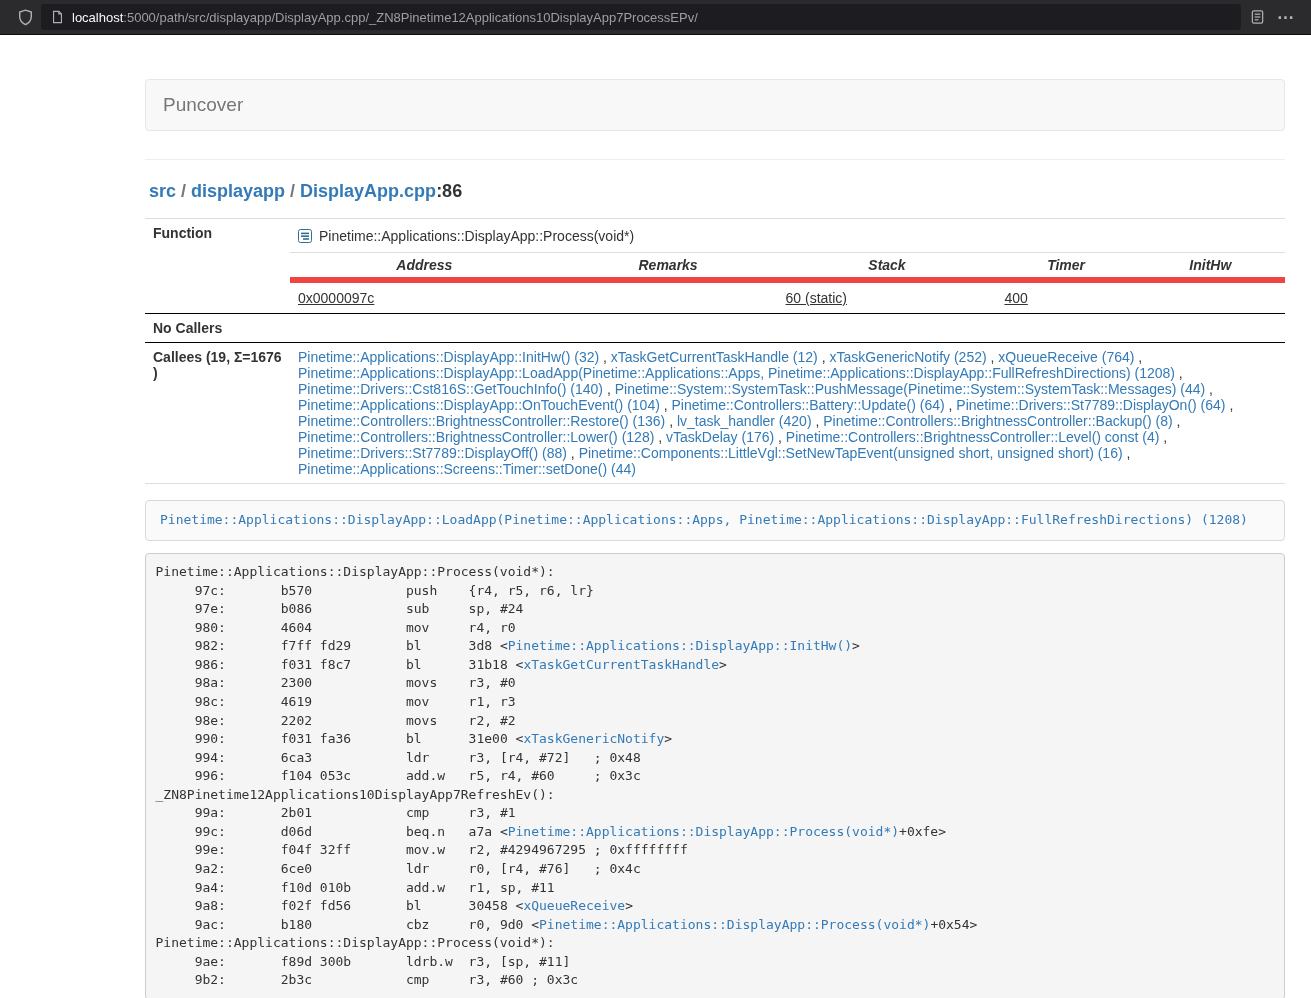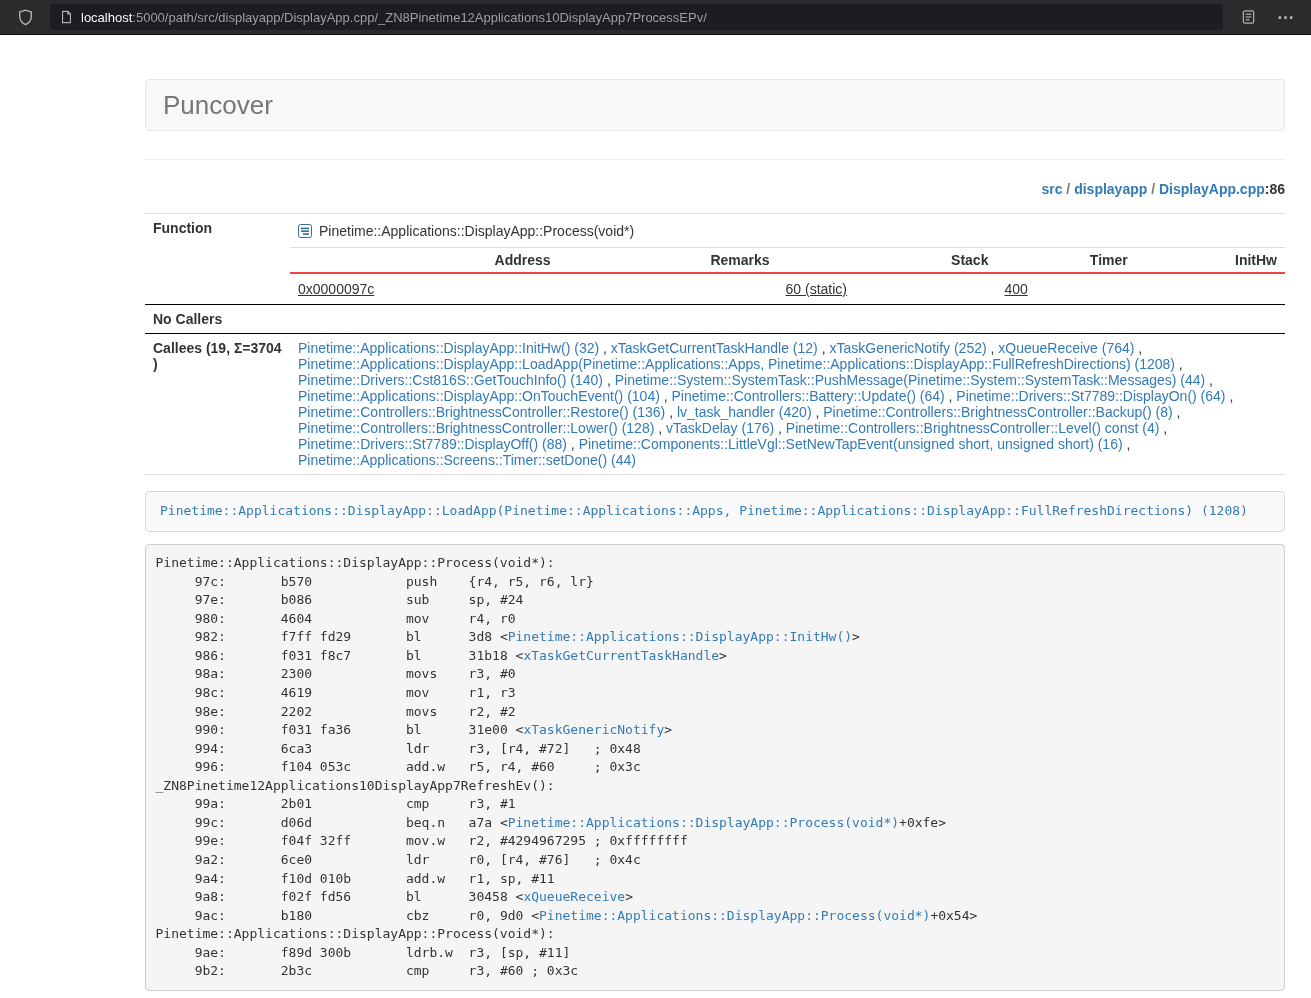--- a/index.html
+++ b/index.html
@@ -7,21 +7,21 @@
   body {
     width: 1311px; height: 998px; overflow: hidden;
     background: #ffffff; color: #333;
     font-family: "Liberation Sans", sans-serif; font-size: 14px;
   }
   a { color: #337ab7; text-decoration: none; cursor: pointer; }
 
   
   .chrome {
     height: 35px; background: #2b2b2e; border-bottom: 1px solid #0c0c0d;
-    display: flex; align-items: center; padding: 0 12px; gap: 12px;
+    display: flex; align-items: center; padding: 0 12px; gap: 3px;
   }
   .icon-btn {
     flex: none; width: 26px; height: 26px; display: flex;
     align-items: center; justify-content: center; color: #b1b1b3;
   }
   .urlbar {
     flex: 1; height: 26px; background: #1d1d21; border-radius: 3px;
     display: flex; align-items: center; padding: 0 10px; gap: 8px;
     overflow: hidden;
   }
@@ -32,47 +32,47 @@
   .dots { font-size: 17px; letter-spacing: 1px; color: #b1b1b3; font-weight: bold; }
 
   
   .container { width: 1140px; margin-left: 145px; }
 
   .navbar {
     margin-top: 44px; height: 52px; background: #f8f8f8;
     border: 1px solid #e7e7e7; border-radius: 4px;
     display: flex; align-items: center;
   }
-  .brand { font-size: 26px; color: #777 !important; padding: 0 17px; }
+  .brand { font-size: 19px; color: #777 !important; padding: 0 17px; }
 
   hr.rule { border: 0; border-top: 1px solid #eee; margin: 28px 0 0 0; }
 
-  .crumbs { margin: 21px 0 12px 4px; font-weight: bold; font-size: 14px; text-align: right; }
+  .crumbs { margin: 21px 0 12px 4px; font-weight: bold; font-size: 18px; }
   .crumbs a { font-weight: bold; }
   .crumbs .lineno { color: #333; }
 
   table.main {
     width: 100%; border-collapse: collapse;
     border-top: 1px solid #ddd; border-bottom: 1px solid #ddd; margin-top: 16px;
   }
   table.main > tbody > tr > td {
     padding: 6px 8px; vertical-align: top; border-top: 1px solid #000000;
     text-align: left;
   }
   table.main > tbody > tr:first-child > td { border-top: none; }
   table.main td.rowlabel { width: 145px; font-weight: bold; }
   table.main td.funccell { padding: 0; }
 
   .func-title { display: flex; align-items: center; gap: 7px; padding: 7px 8px 6px 8px; line-height: 20px; }
   .func-icon { flex: none; display: inline-flex; }
 
   table.inner { width: 100%; border-collapse: collapse; border-top: 1px solid #ddd; }
   table.inner th {
-    text-align: right; font-weight: bold; color: #333;
-    padding: 4px 8px; border-bottom: 2px solid #ef4444;
+    text-align: center; font-weight: bold; color: #333;
+    padding: 4px 8px; border-bottom: 6px solid #ef4444; font-style: italic;
   }
   table.inner td { padding: 7px 8px; text-decoration: underline; }
   table.inner th:nth-child(1), table.inner td:nth-child(1) { width: 27%; }
   table.inner th:nth-child(2), table.inner td:nth-child(2) { width: 22%; }
   table.inner th:nth-child(3), table.inner td:nth-child(3) { width: 22%; }
   table.inner th:nth-child(4), table.inner td:nth-child(4) { width: 14%; }
   table.inner th:nth-child(5), table.inner td:nth-child(5) { width: 15%; }
 
   td.callees { line-height: 16px; }
 
@@ -166,21 +166,21 @@
               </tr>
             </tbody>
           </table>
         </td>
       </tr>
       <tr>
         <td class="rowlabel">No Callers</td>
         <td></td>
       </tr>
       <tr>
-        <td class="rowlabel">Callees (19, Σ=3704 )</td>
+        <td class="rowlabel">Callees (19, Σ=1676 )</td>
         <td class="callees"><a>Pinetime::Applications::DisplayApp::InitHw() (32)</a> , <a>xTaskGetCurrentTaskHandle (12)</a> , <a>xTaskGenericNotify (252)</a> , <a>xQueueReceive (764)</a> , <a>Pinetime::Applications::DisplayApp::LoadApp(Pinetime::Applications::Apps, Pinetime::Applications::DisplayApp::FullRefreshDirections) (1208)</a> , <a>Pinetime::Drivers::Cst816S::GetTouchInfo() (140)</a> , <a>Pinetime::System::SystemTask::PushMessage(Pinetime::System::SystemTask::Messages) (44)</a> , <a>Pinetime::Applications::DisplayApp::OnTouchEvent() (104)</a> , <a>Pinetime::Controllers::Battery::Update() (64)</a> , <a>Pinetime::Drivers::St7789::DisplayOn() (64)</a> , <a>Pinetime::Controllers::BrightnessController::Restore() (136)</a> , <a>lv_task_handler (420)</a> , <a>Pinetime::Controllers::BrightnessController::Backup() (8)</a> , <a>Pinetime::Controllers::BrightnessController::Lower() (128)</a> , <a>vTaskDelay (176)</a> , <a>Pinetime::Controllers::BrightnessController::Level() const (4)</a> , <a>Pinetime::Drivers::St7789::DisplayOff() (88)</a> , <a>Pinetime::Components::LittleVgl::SetNewTapEvent(unsigned short, unsigned short) (16)</a> , <a>Pinetime::Applications::Screens::Timer::setDone() (44)</a></td>
       </tr>
     </tbody>
   </table>
 
   <div class="highlight-box">
     <a>Pinetime::Applications::DisplayApp::LoadApp(Pinetime::Applications::Apps, Pinetime::Applications::DisplayApp::FullRefreshDirections) (1208)</a>
   </div>
 
   <pre class="code">Pinetime::Applications::DisplayApp::Process(void*):

